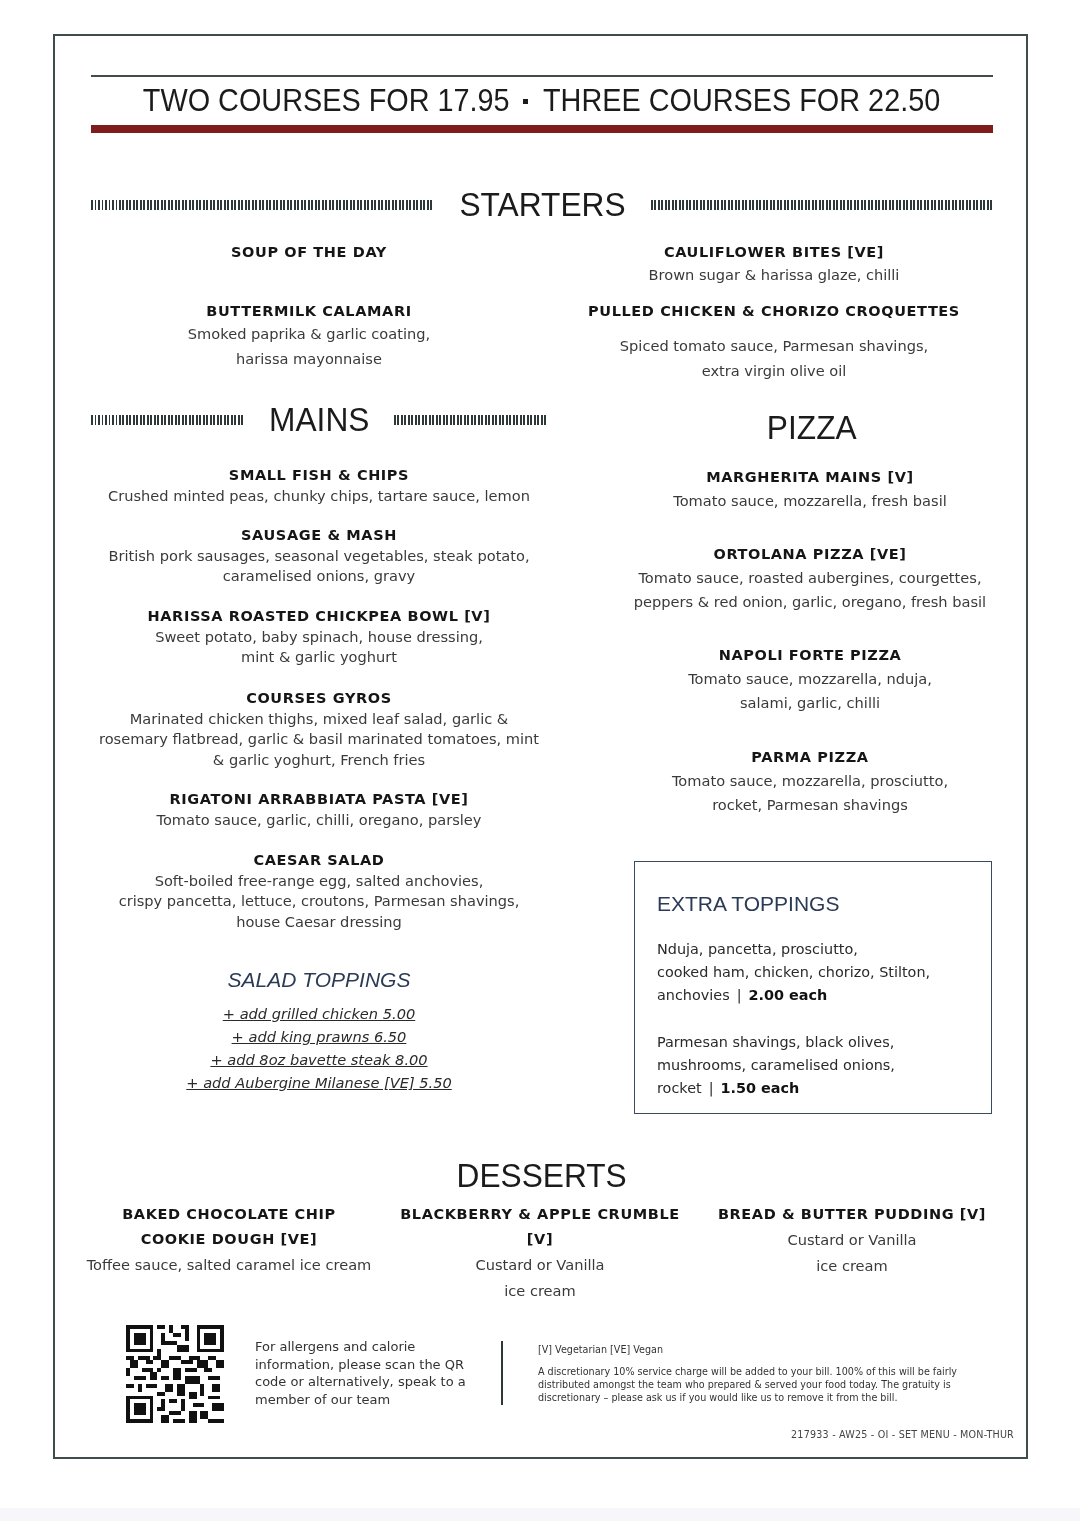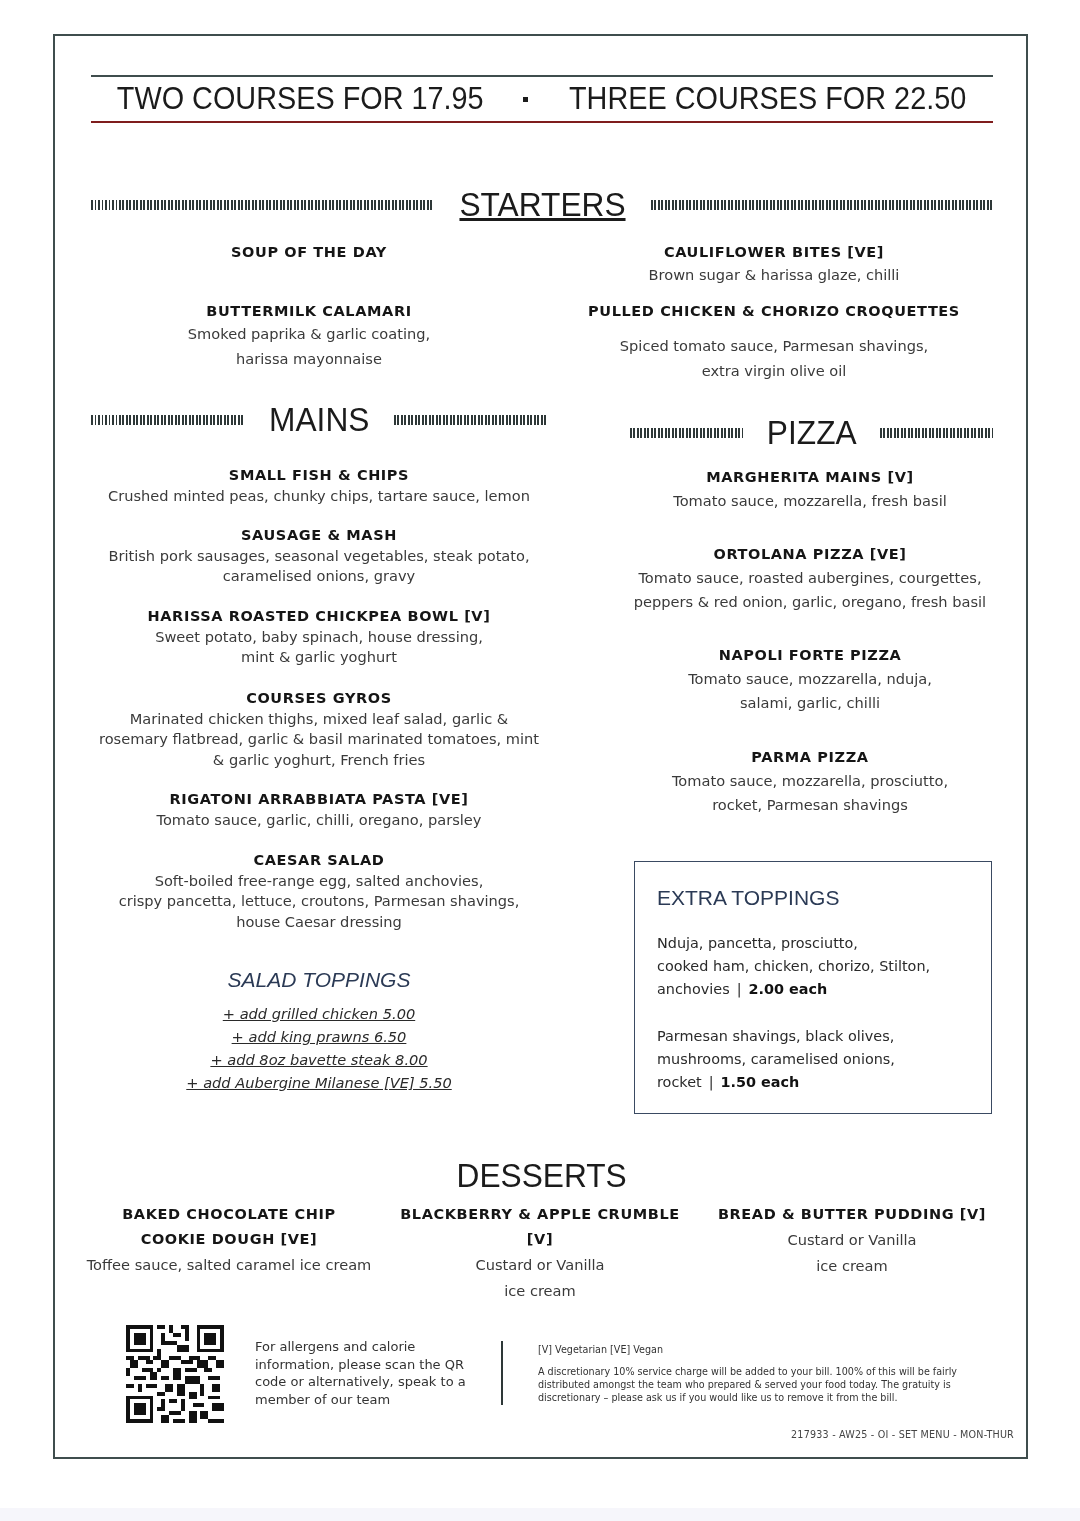--- a/index.html
+++ b/index.html
@@ -8,23 +8,23 @@
 
   .bottom-band { position: absolute; left: 0; top: 1508px; width: 1080px; height: 13px; background: #f6f6fb; }
 
   .menu-frame {
     position: absolute; left: 53px; top: 34px; width: 975px; height: 1425px;
     border: 2px solid #3f4d4d; background: #fff;
   }
 
   
   .price-banner {
-    position: absolute; left: 36px; top: 39px; width: 902px; height: 48px;
-    border-top: 2px solid #3f4d4d; border-bottom: 2px solid #7f1d1d;
-    display: flex; align-items: center; justify-content: center; gap: 26px;
+    position: absolute; left: 36px; top: 39px; width: 902px; height: 58px;
+    border-top: 2px solid #3f4d4d; border-bottom: 8px solid #7f1d1d;
+    display: flex; align-items: center; justify-content: center; 
   }
   .price-banner span {
     font-family: "Liberation Sans", sans-serif; font-size: 31px; color: #1b1b1b;
     letter-spacing: 0px; transform: scaleX(0.93); display: inline-block; white-space: nowrap;
   }
   .price-banner .dot { width: 5px; height: 5px; background: #1b1b1b; display: inline-block; transform: none; }
 
   
   .section-head { position: absolute; display: flex; align-items: center; }
   .hatch {
@@ -56,21 +56,21 @@
     list-style: none;
   }
   .salad-list li {
     font-family: "DejaVu Sans", sans-serif; font-style: italic; font-size: 14.6px; color: #2a2a2a;
     line-height: 23px;
     text-decoration: underline;
   }
 
   .extra-box {
     position: absolute; left: 579px; top: 825px; width: 358px; height: 253px;
-    border: 1.5px solid #3a4a62; padding: 24px 22px;
+    border: 1.5px solid #3a4a62; padding: 30px 22px;
   }
   .extra-title {
     font-family: "Liberation Sans", sans-serif; font-size: 21px; color: #2b3a55; margin-bottom: 22px;
   }
   .extra-group { font-family: "DejaVu Sans", sans-serif; font-size: 14.4px; color: #2a2a2a; line-height: 23px; margin-bottom: 24px; }
   .extra-group .pipe { margin: 0 7px; color: #2a2a2a; }
   .extra-group b { color: #111; }
 
   .dessert { position: absolute; text-align: center; }
   .dessert .dish-name { line-height: 25px; white-space: normal; }
@@ -99,21 +99,21 @@
 <div class="bottom-band"></div>
 
 <div class="menu-frame">
 
   <div class="price-banner">
     <span>TWO COURSES FOR 17.95</span>
     <i class="dot"></i>
     <span>THREE COURSES FOR 22.50</span>
   </div>
 
-  <div class="section-head" style="left:36px; top:152px; width:902px;text-decoration:underline;">
+  <div class="section-head" style="left:36px; top:152px; width:902px;">
     <div class="hatch"></div>
     <div class="section-title">STARTERS</div>
     <div class="hatch"></div>
   </div>
 
   <div class="dish" style="left:36px; top:208px; width:436px;">
     <div class="dish-name">SOUP OF THE DAY</div>
   </div>
   <div class="dish" style="left:500px; top:208px; width:438px;">
     <div class="dish-name">CAULIFLOWER BITES [VE]</div>
@@ -129,21 +129,21 @@
     <div class="dish-desc" style="line-height:25px; margin-top:14px;">Spiced tomato sauce, Parmesan shavings,
 extra virgin olive oil</div>
   </div>
 
   <div class="section-head" style="left:36px; top:367px; width:457px;">
     <div class="hatch"></div>
     <div class="section-title">MAINS</div>
     <div class="hatch"></div>
   </div>
 
-  <div class="section-head" style="left:575px; top:380px; width:363px;">
+  <div class="section-head" style="left:575px; top:365px; width:363px;flex-direction:column;">
     <div class="hatch"></div>
     <div class="section-title">PIZZA</div>
     <div class="hatch"></div>
   </div>
 
   <div class="dish" style="left:26px; top:429px; width:476px; line-height:20.5px;">
     <div class="dish-name">SMALL FISH &amp; CHIPS</div>
     <div class="dish-desc">Crushed minted peas, chunky chips, tartare sauce, lemon</div>
   </div>
   <div class="dish" style="left:26px; top:489px; width:476px; line-height:20.5px;">

